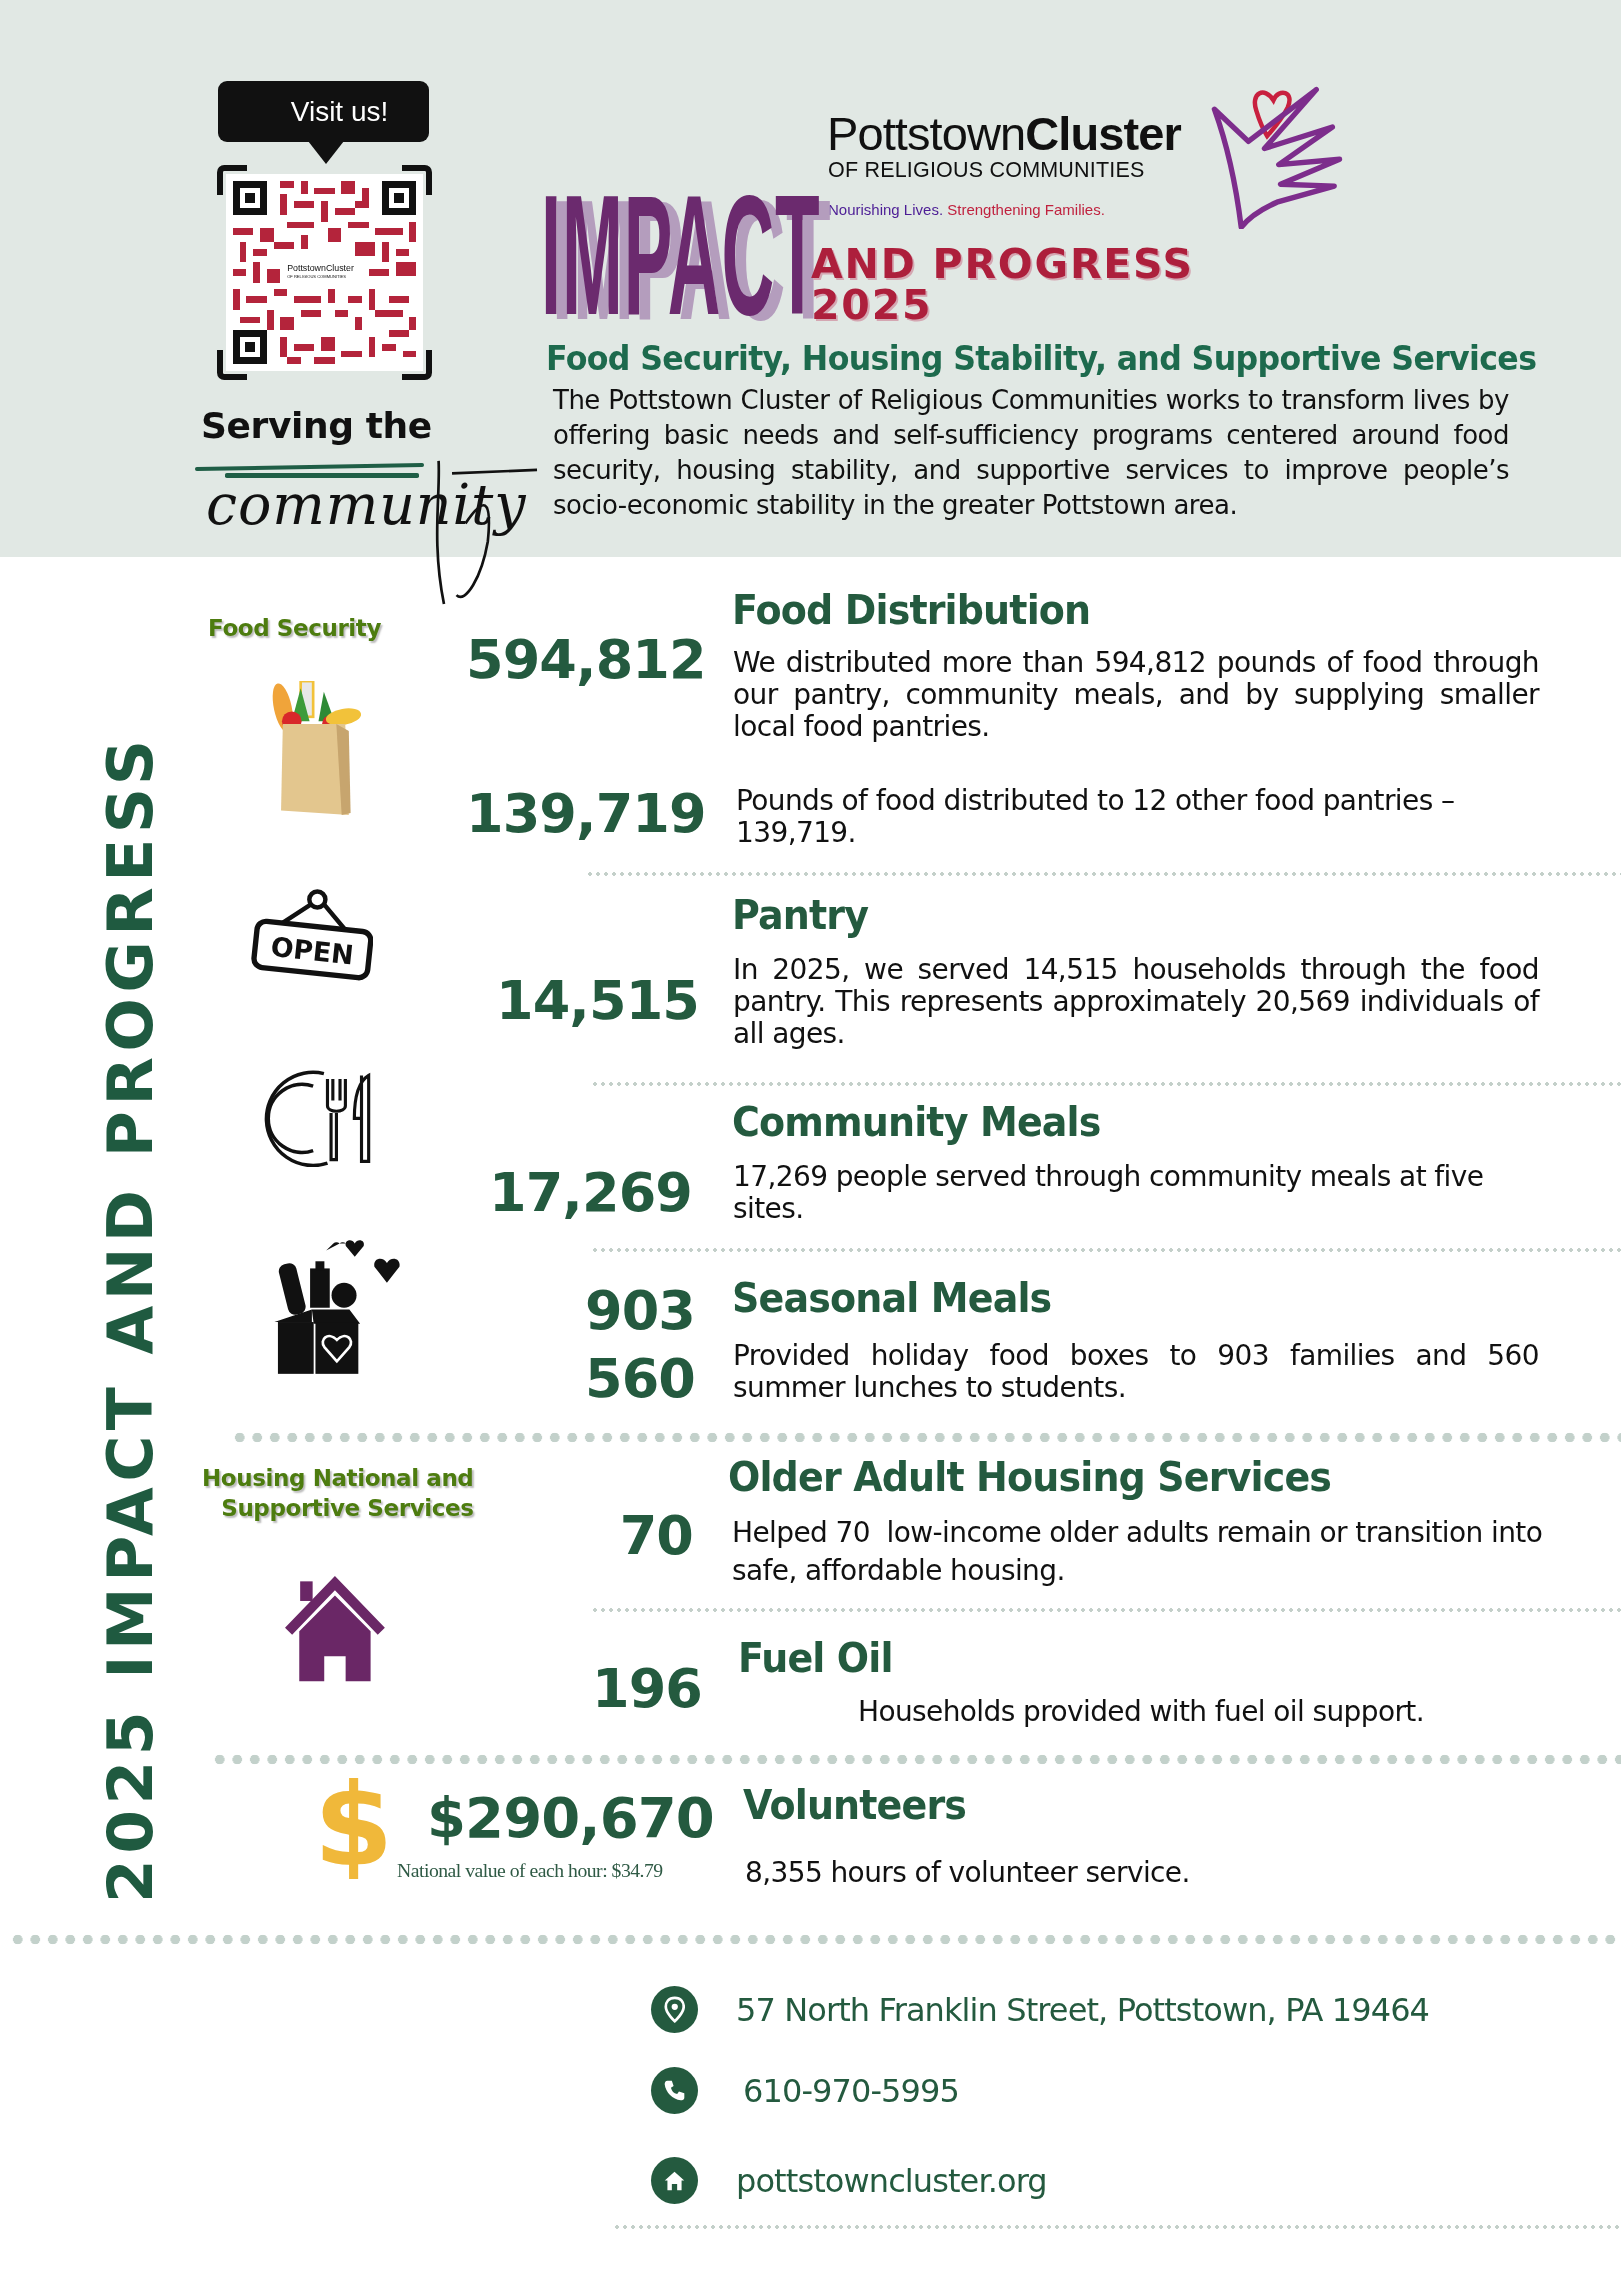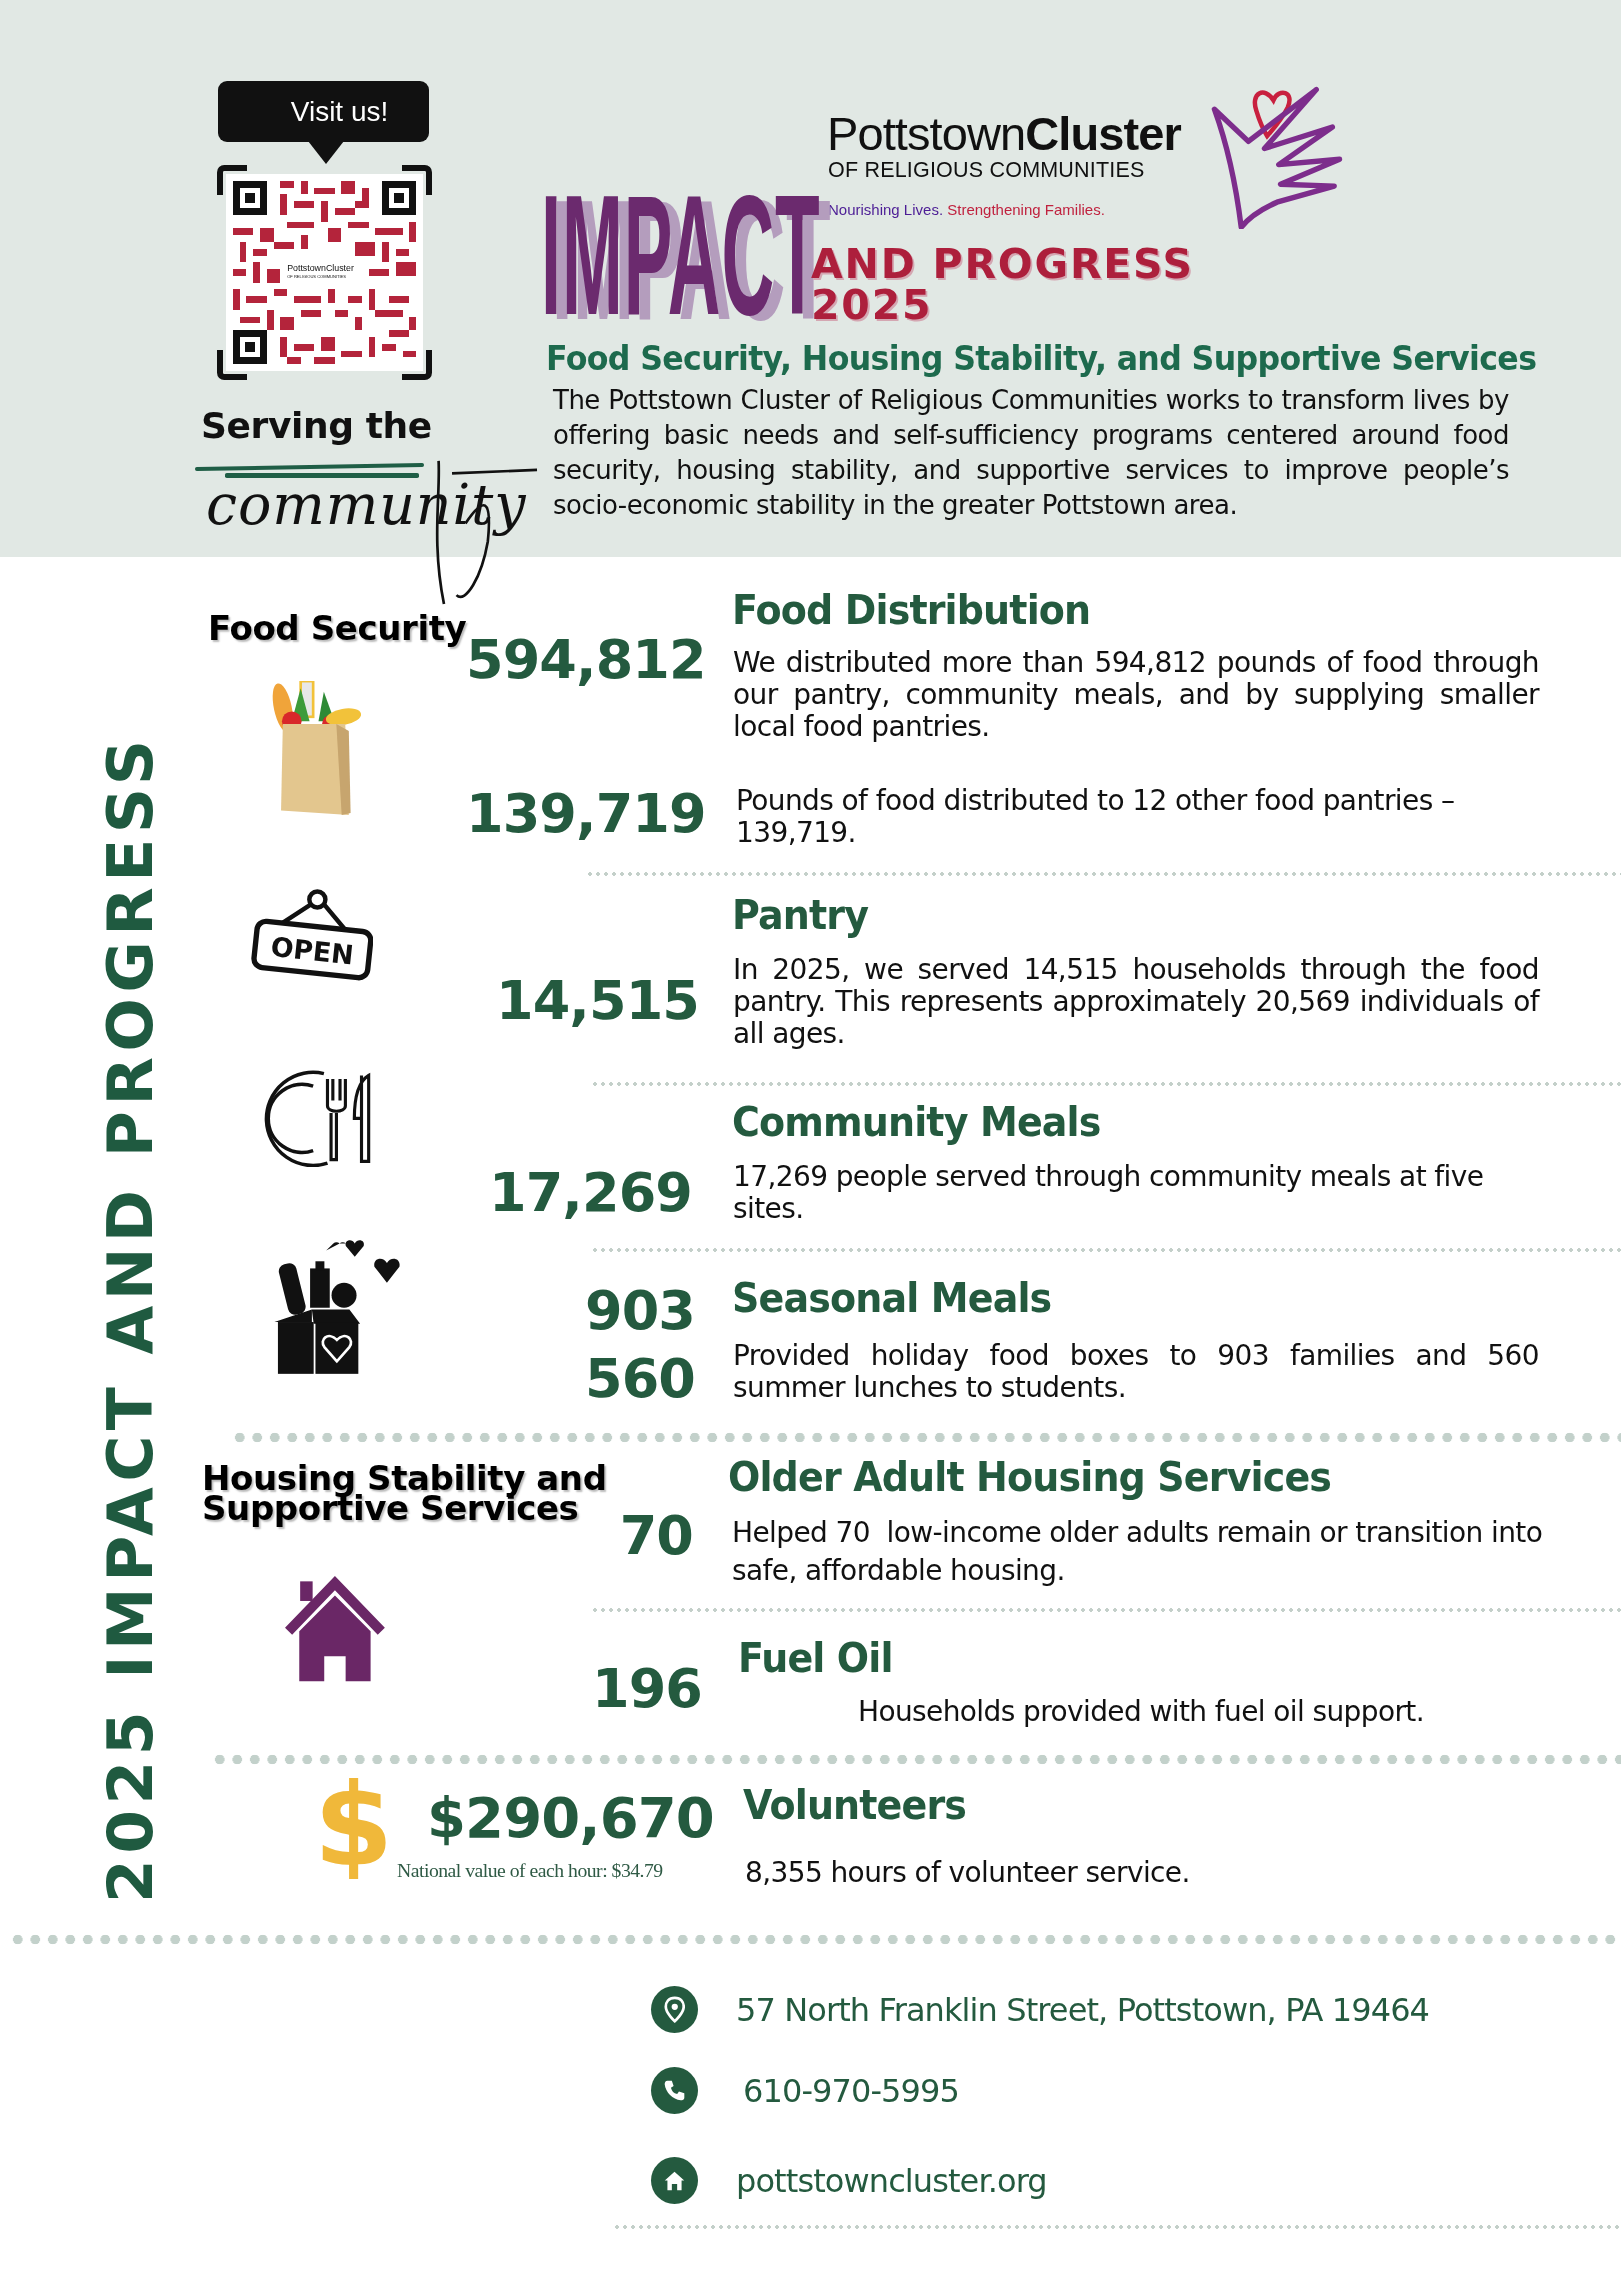--- a/index.html
+++ b/index.html
@@ -45,21 +45,21 @@
     line-height: 41px; text-shadow: 1.8px 1.8px 0 #d4a7b2; font-family: "DejaVu Sans", sans-serif; }
 
   .subtitle { position: absolute; left: 546px; top: 338px; font-size: 34px; font-weight: bold; color: #1d6a4d; font-family: "DejaVu Sans", sans-serif; letter-spacing: -0.7px; transform: scaleX(0.93); transform-origin: left; white-space: nowrap; }
   .intro { position: absolute; left: 553px; top: 383px; width: 956px; font-size: 26px; line-height: 35px; color: #111; text-align: justify; font-family: "DejaVu Sans", sans-serif; letter-spacing: -0.5px; }
 
   
   .vertical-label { position: absolute; left: 99px; top: 1903px; transform: rotate(-90deg); transform-origin: left top; font-size: 63px; font-weight: bold;
     color: #1f5a40; letter-spacing: 5.4px; white-space: nowrap; font-family: "DejaVu Sans", sans-serif; line-height: 63px; }
 
   
-  .section-label { position: absolute; font-size: 34px; font-weight: bold; color: #000000; text-shadow: 1.8px 1.8px 1.8px #bbb; font-family: "DejaVu Sans", sans-serif; letter-spacing: -0.4px; line-height: 30px; }
+  .section-label { position: absolute; font-size: 23px; font-weight: bold; color: #4d7c0f; text-shadow: 1.8px 1.8px 1.8px #bbb; font-family: "DejaVu Sans", sans-serif; letter-spacing: -0.4px; line-height: 30px; text-align: right; }
 
   
   .stat-num { position: absolute; font-size: 54px; font-weight: bold; color: #245a3f; text-align: right; font-family: "DejaVu Sans", sans-serif; letter-spacing: -0.9px; line-height: 57px; }
   .item-title { position: absolute; font-size: 40px; font-weight: bold; color: #245a3f; font-family: "DejaVu Sans", sans-serif; letter-spacing: -0.9px; transform: scaleX(0.95); transform-origin: left; white-space: nowrap; }
   .item-text { position: absolute; font-size: 28px; line-height: 32px; color: #111; font-family: "DejaVu Sans", sans-serif; letter-spacing: -0.6px; text-align: justify; }
 
   .dots-small { position: absolute; height: 3.6px;
     background-image: radial-gradient(circle, #c4d0ca 1.6px, transparent 2px); background-size: 8px 3.6px; background-repeat: repeat-x; }
   .dots-big { position: absolute; height: 10.7px;
     background-image: radial-gradient(circle, #c3d1cb 4.5px, transparent 4.9px); background-size: 17.5px 10.7px; background-repeat: repeat-x; }
@@ -257,21 +257,21 @@
   <path d="M76 140 L 62 124 C 56 116, 66 106, 76 116 C 86 106, 96 116, 90 124 Z" fill="none" stroke="#fff" stroke-width="3"></path>
 </svg>
 
 <div class="stat-num" style="left:537px; top:1282px; width:158px;">903</div>
 <div class="stat-num" style="left:537px; top:1350px; width:158px;">560</div>
 <div class="item-title" style="left:732px; top:1275px;">Seasonal Meals</div>
 <div class="item-text" style="left:733px; top:1340px; width:806px;">Provided holiday food boxes to 903 families and 560 summer lunches to students.</div>
 
 <div class="dots-big" style="left:231px; top:1432px; width:1390px;"></div>
 
-<div class="section-label" style="left:202px; top:1463px; white-space:pre-line;">Housing Stability and
+<div class="section-label" style="left:202px; top:1463px; white-space:pre-line;">Housing National and
 Supportive Services</div>
 
 <svg style="position:absolute; left:285px; top:1574px;" width="107" height="111" viewBox="0 0 120 124">
   <rect x="17" y="8" width="14" height="22" fill="#6a2766"></rect>
   <path d="M0 60 L 56 2 L 112 60 L 104 68 L 56 18 L 8 68 Z" fill="#6a2766"></path>
   <path d="M16 64 L 56 24 L 96 64 L 96 120 L 68 120 L 68 92 L 44 92 L 44 120 L 16 120 Z" fill="#6a2766"></path>
 </svg>
 
 <div class="stat-num" style="left:573px; top:1507px; width:120px;">70</div>
 <div class="item-title" style="left:728px; top:1454px;">Older Adult Housing Services</div>

